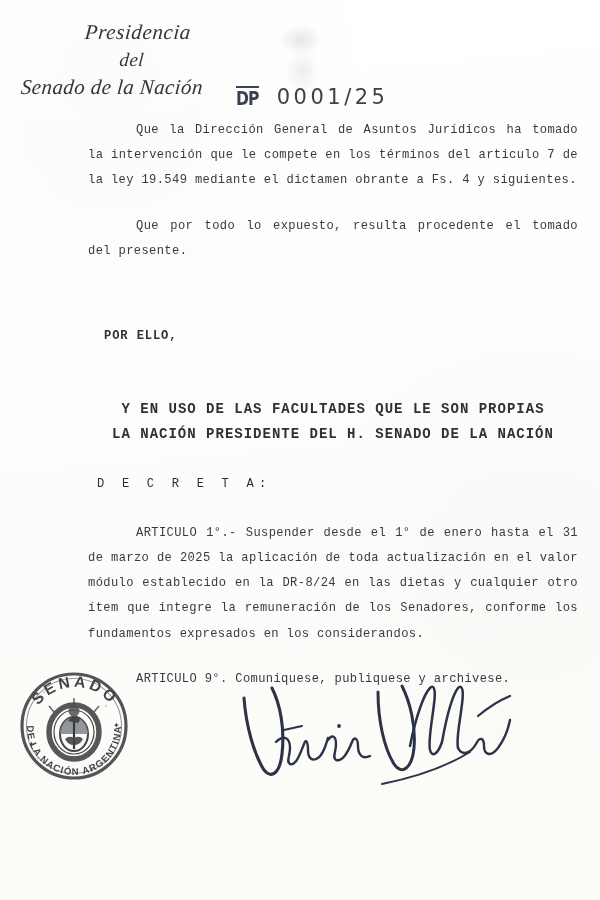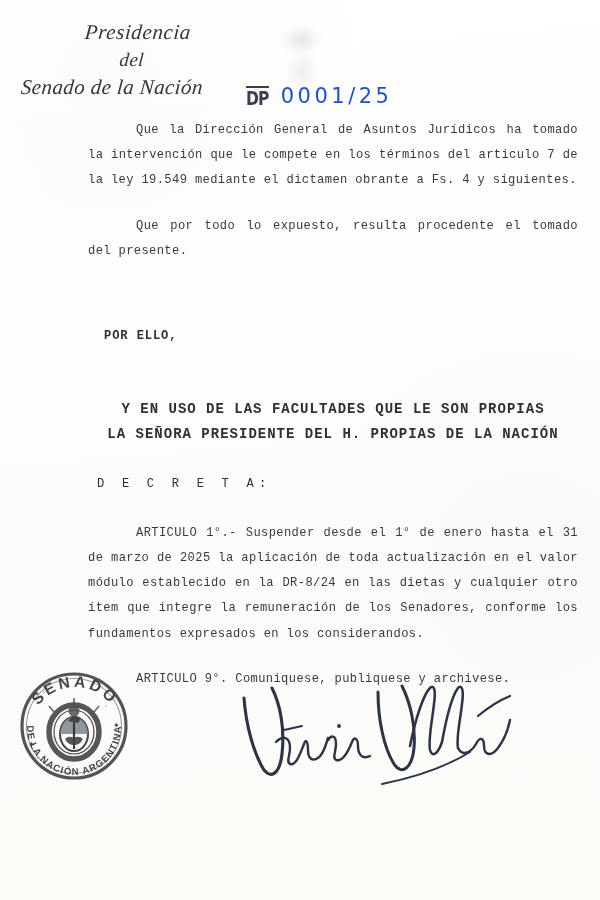--- a/index.html
+++ b/index.html
@@ -70,45 +70,45 @@
   }
   
   #letterhead .lh-line {
     transform: skewX(-5deg);
     transform-origin: left bottom;
   }
 
   
   #stamp-number {
     position: absolute;
-    left: 246px;
+    left: 236px;
     top: 86px;
     z-index: 4;
     display: flex;
-    align-items: flex-start;
-    gap: 7px;
+    align-items: center;
+    gap: 13px;
     color: #3a3f52;
   }
   #stamp-number .dp {
     font-family: "DejaVu Sans", sans-serif;
     font-weight: bold;
     font-size: 19px;
     letter-spacing: -1px;
     border-top: 2.5px solid #3a3f52;
     padding-top: 1px;
     line-height: 1;
     transform: scaleX(0.82);
     transform-origin: left center;
   }
   #stamp-number .digits {
     font-family: "DejaVu Sans", sans-serif;
     font-size: 21px;
     letter-spacing: 3.5px;
     line-height: 1;
-    color: #1d4ed8;
+    color: #404040;
   }
 
   
   #stamp-smudge {
     position: absolute;
     left: 270px;
     top: 24px;
     width: 62px;
     height: 72px;
     z-index: 1;
@@ -228,21 +228,21 @@
 
     <p class="para indent">Que por todo lo expuesto, resulta procedente el tomado del presente.</p>
 
     <div class="gap-lg"></div>
 
     <p class="bold-left">POR ELLO,</p>
 
     <div class="gap-md"></div>
 
     <p class="bold-center">Y EN USO DE LAS FACULTADES QUE LE SON PROPIAS</p>
-    <p class="bold-center">LA SEÑORA PRESIDENTE DEL H. PROPIAS DE LA NACIÓN</p>
+    <p class="bold-center">LA NACIÓN PRESIDENTE DEL H. SENADO DE LA NACIÓN</p>
 
     <div class="gap-sm"></div>
 
     <p class="decreta">D E C R E T A:</p>
 
     <div class="gap-sm"></div>
 
     <p class="para indent">ARTICULO 1°.- Suspender desde el 1° de enero hasta el 31 de marzo de 2025 la aplicación de toda actualización en el valor módulo establecido en la DR-8/24 en las dietas y cualquier otro ítem que integre la remuneración de los Senadores, conforme los fundamentos expresados en los considerandos.</p>
 
     <div class="gap-sm"></div>

